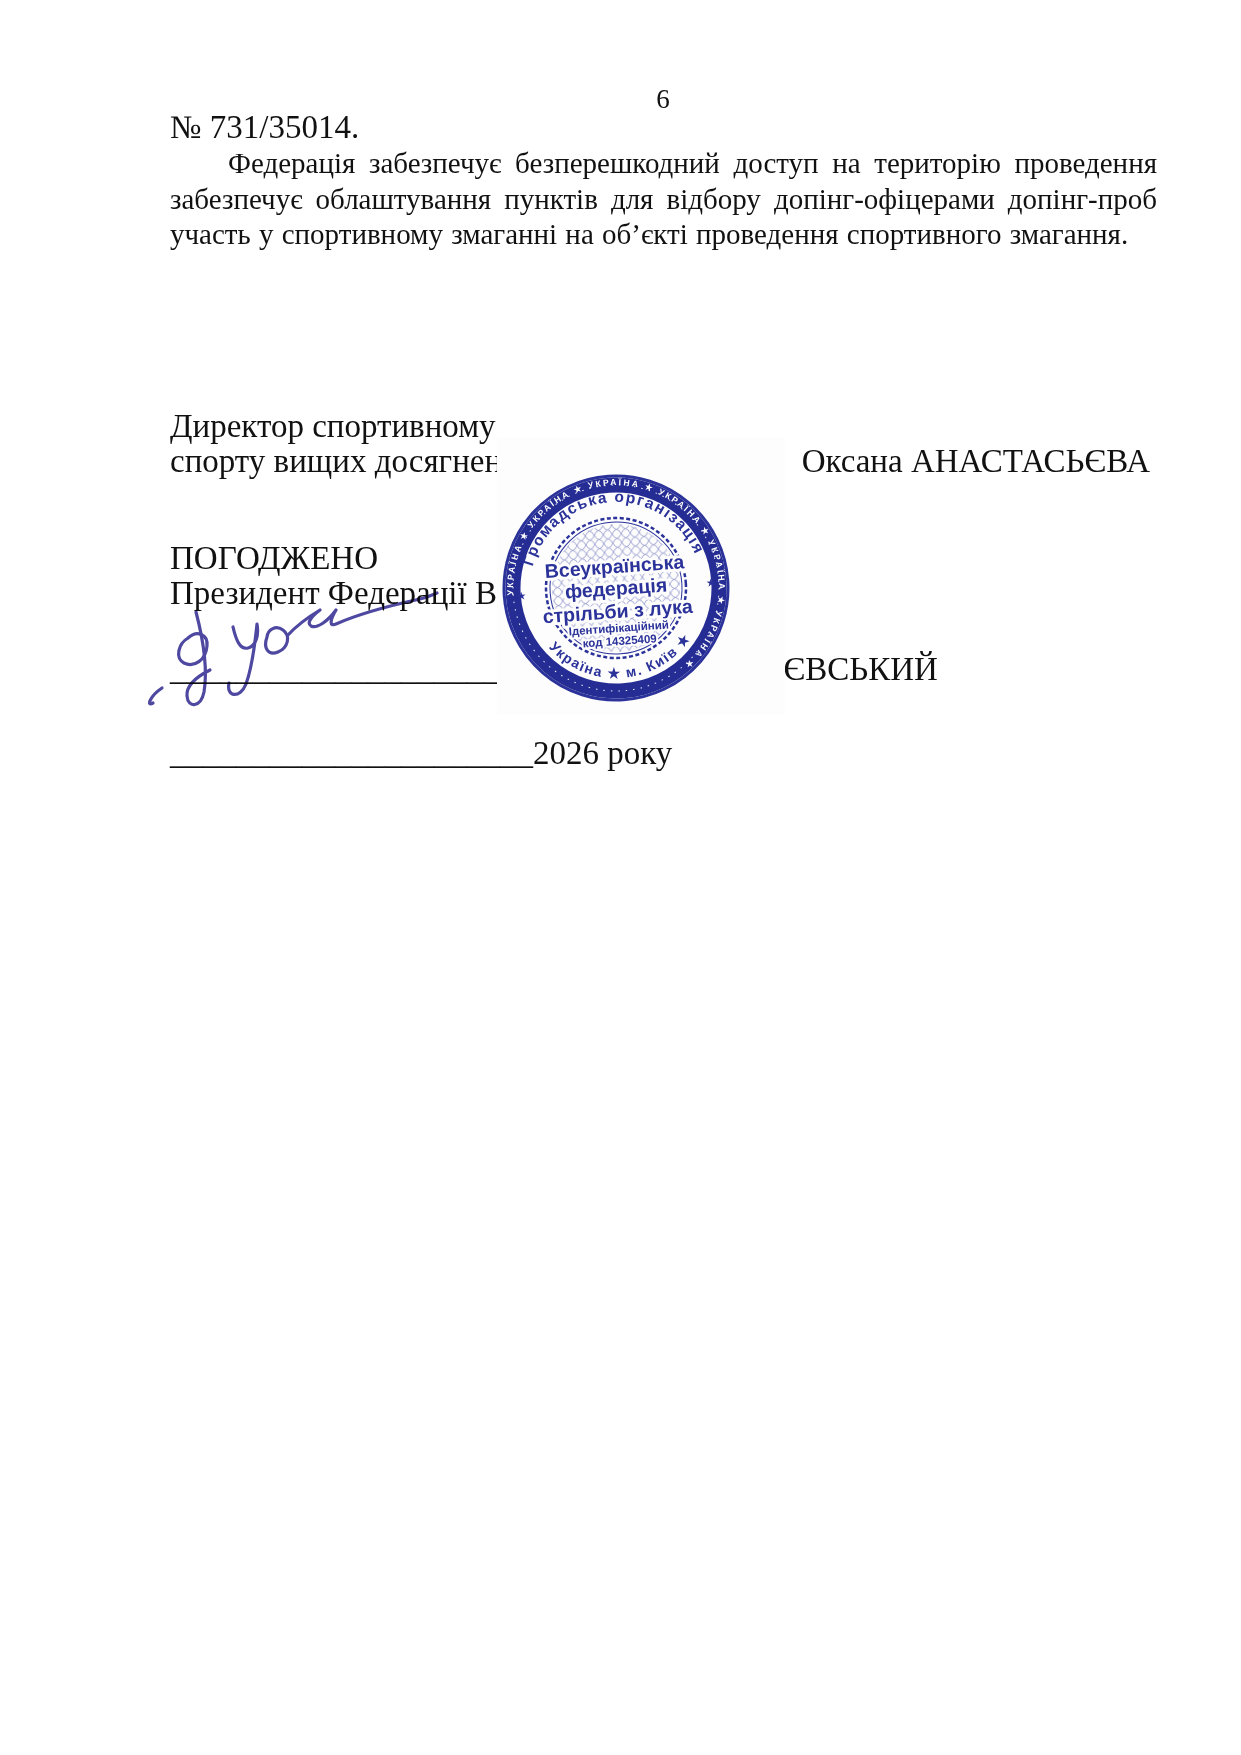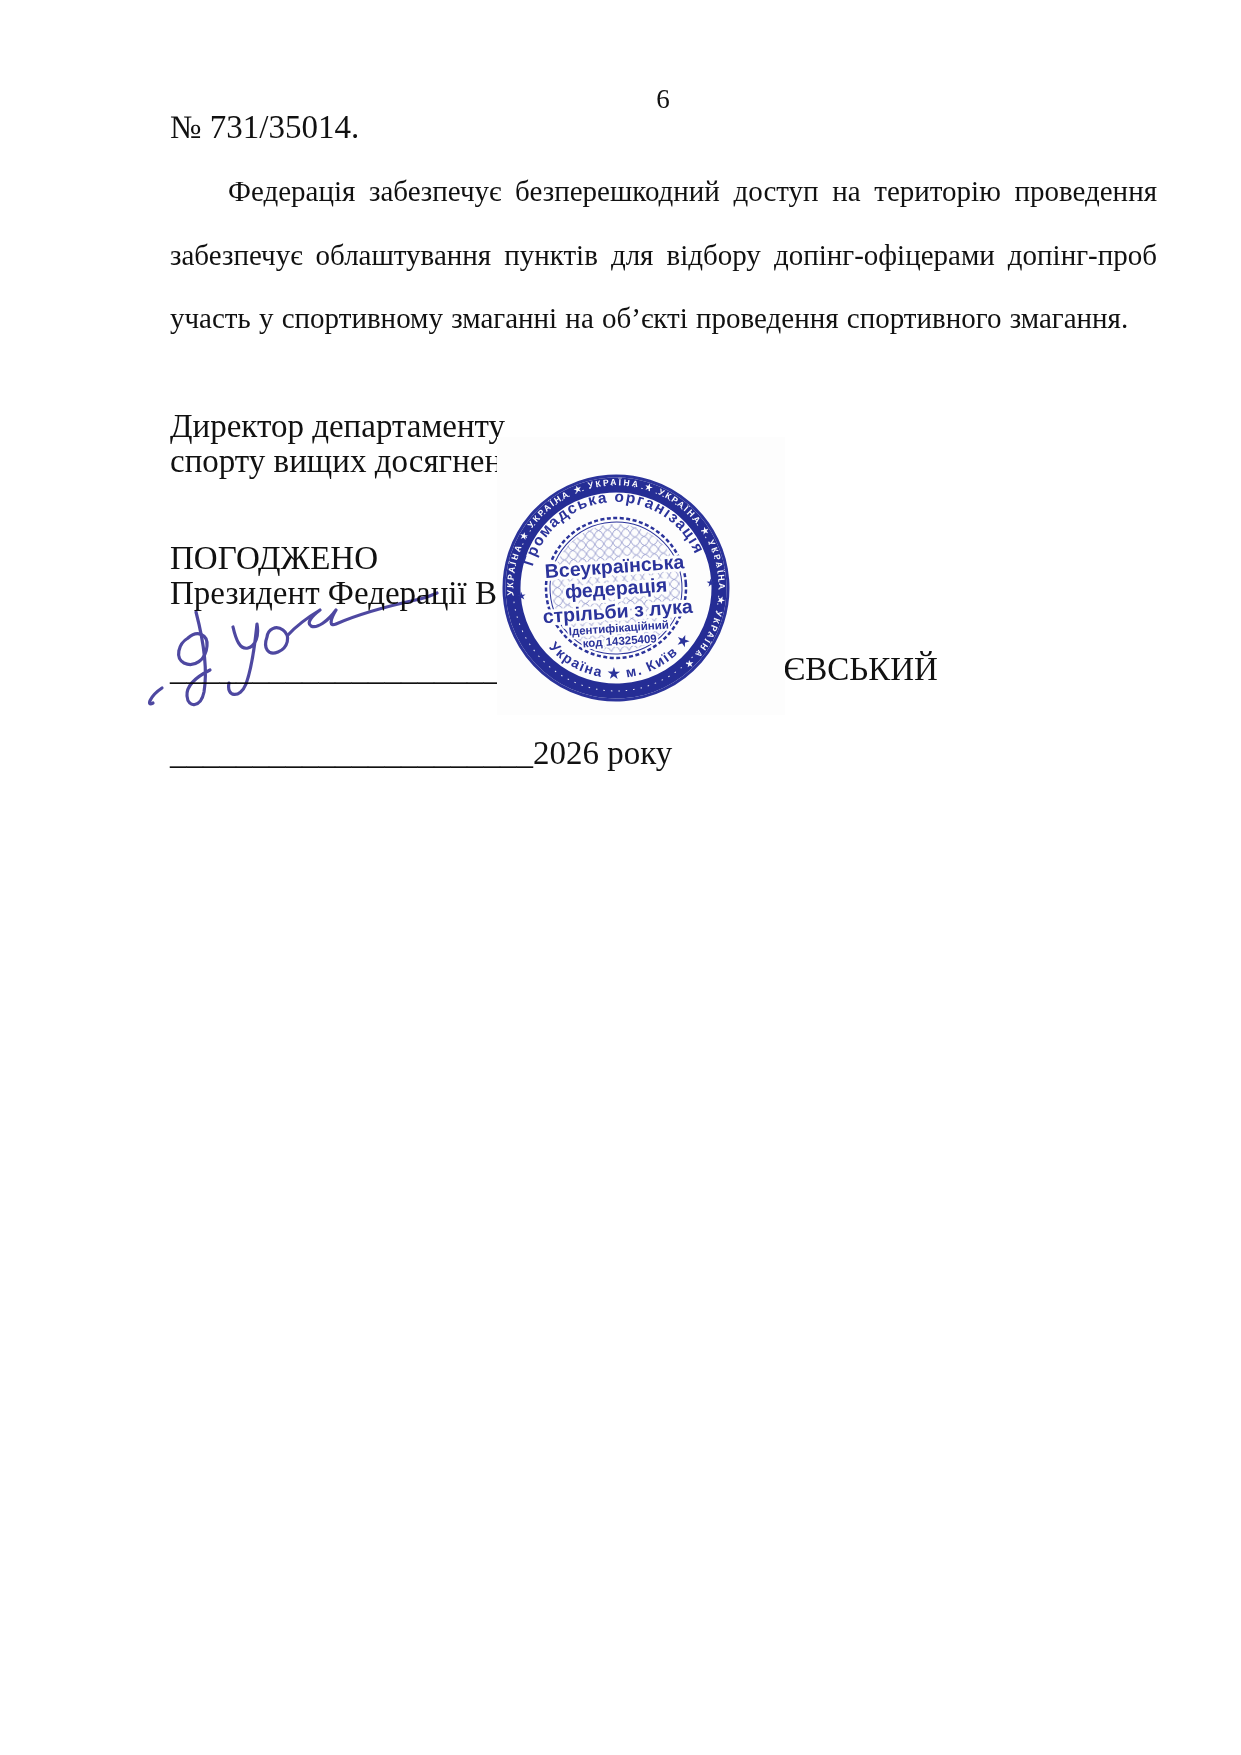--- a/index.html
+++ b/index.html
@@ -13,21 +13,21 @@
     overflow:hidden;
   }
   .abs{position:absolute;}
   .t29{font-size:33px;line-height:35px;white-space:nowrap;}
   .page-number{top:84px;left:170px;width:986px;text-align:center;font-size:27px;}
   .ref-number{top:110px;left:170px;}
   .paragraph{top:146px;left:170px;width:987px;}
   .paragraph .pline{
     font-size:29px;line-height:35.5px;
     text-align:justify;text-align-last:justify;
-    white-space:normal;word-spacing:1px;margin-top:28px;
+    white-space:normal;word-spacing:1px;
   }
   .paragraph .pline.first{text-indent:58px;}
   .paragraph .pline.last{text-align-last:left;}
   .director-row1{top:409px;left:170px;}
   .director-row2{top:444px;left:170px;width:980px;display:flex;justify-content:space-between;font-family:Liberation Serif, serif;}
   .approved-label{top:541px;left:170px;}
   .approved-title{top:576px;left:170px;}
   .sign-line{top:652px;left:170px;}
   .date-line{top:736px;left:170px;}
   .stamp-bg{top:437px;left:497px;width:288px;height:278px;background:#fdfdfd;}
@@ -47,24 +47,25 @@
   <div class="abs page-number">6</div>
 
   <div class="abs t29 ref-number">№ 731/35014.</div>
 
   <div class="abs paragraph">
     <div class="pline first">Федерація забезпечує безперешкодний доступ на територію проведення</div>
     <div class="pline">забезпечує облаштування пунктів для відбору допінг-офіцерами допінг-проб</div>
     <div class="pline last">участь у спортивному змаганні на об’єкті проведення спортивного змагання.</div>
   </div>
 
-  <div class="abs t29 director-row1">Директор департаменту</div>
+  <div class="abs t29 director-row1">Директор спортивному</div>
 
   <div class="abs t29 director-row2">
     <span>спорту вищих досягнень</span>
+    <span>Оксана АНАСТАСЬЄВА</span>
   </div>
 
   <div class="abs t29 approved-label">ПОГОДЖЕНО</div>
   <div class="abs t29 approved-title">Президент Федерації ВФСЛ</div>
 
   <div class="abs t29 sign-line">
     <span>____________________</span><span>Олександр НІКОЛАЄВСЬКИЙ</span>
   </div>
 
   <div class="abs t29 date-line">

